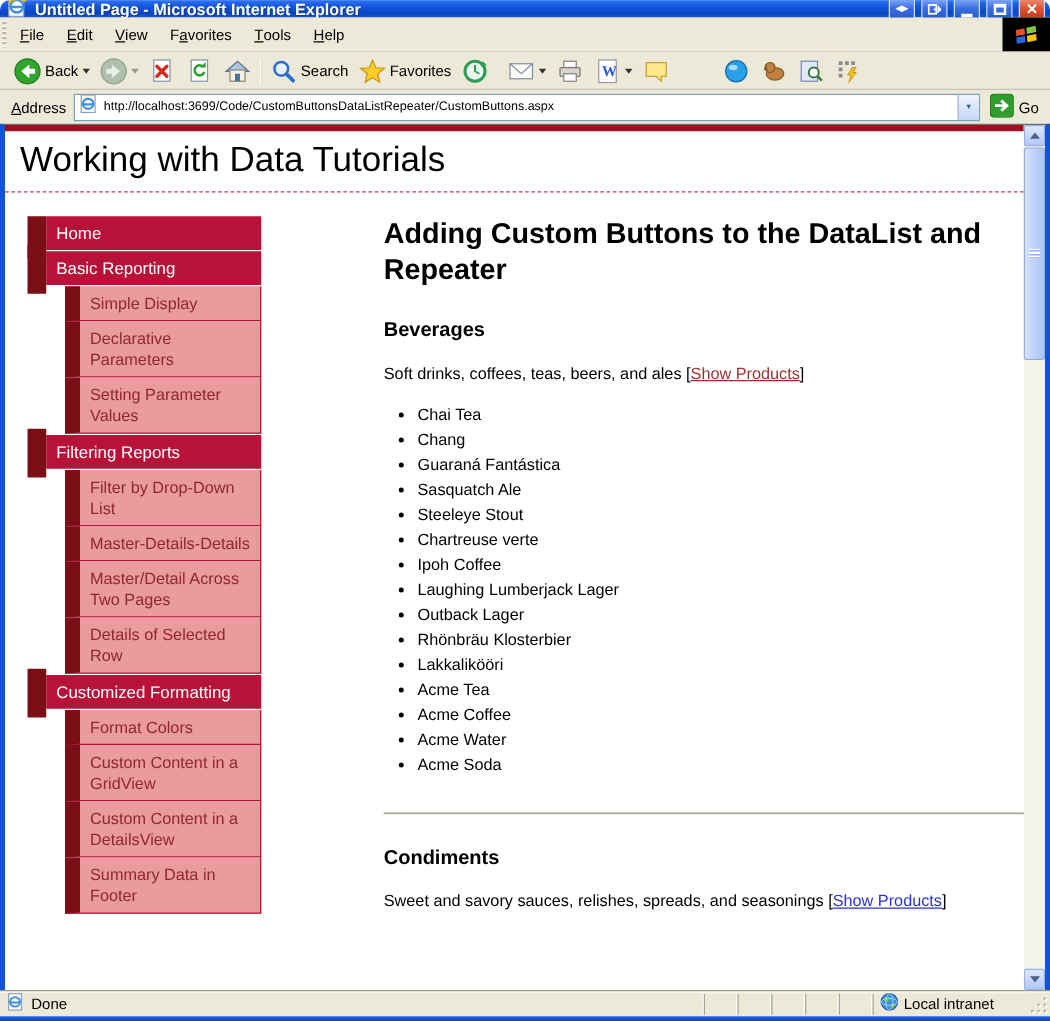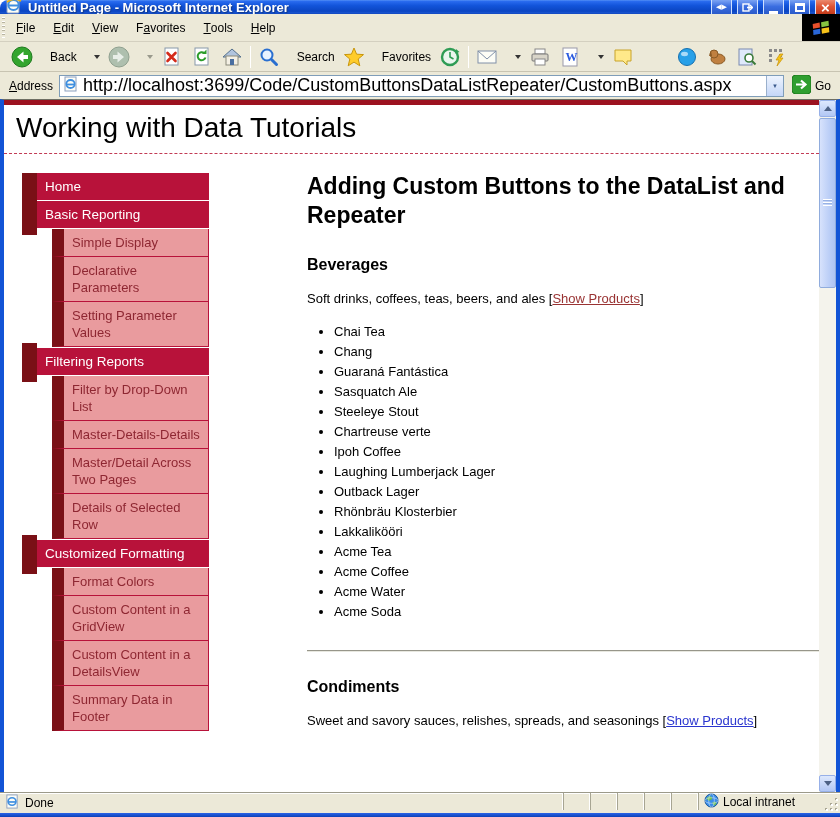--- a/index.html
+++ b/index.html
@@ -23,32 +23,32 @@
   
   .menubar { height:28px; background:#ece9d8; display:flex; align-items:stretch; border-bottom:1px solid #d4d0c0; }
   .grip { width:5px; margin:3px 2px 3px 2px;
     background:repeating-linear-gradient(180deg,#fff 0 1px,#b8b4a0 1px 2px, transparent 2px 4px); width:3px; }
   .menu-item { padding:0 9px; font-size:12px; display:flex; align-items:center; color:#000; }
   .menu-item u { text-decoration:underline; }
   .throbber { margin-left:auto; width:38px; background:#000; display:flex; align-items:center; justify-content:center; }
 
   
   .toolbar { height:30px; background:#ece9d8; display:flex; align-items:center; border-bottom:1px solid #c8c4b2; padding-right:4px; }
-  .tbtn { display:flex; align-items:center; gap:17px; padding:2px 4px; font-size:12px; color:#000; }
+  .tbtn { display:flex; align-items:center; gap:3px; padding:2px 4px; font-size:12px; color:#000; }
   .tbtn svg { display:block; }
   .dd { width:0; height:0; border:3px solid transparent; border-top:4px solid #333; margin-top:4px; }
   .dd.dis { border-top-color:#9a9a8c; }
   .sep { width:1px; height:22px; background:#aca899; border-right:1px solid #fff; margin:0 3px; }
   .tb-gap { width:34px; }
 
   
   .addressbar { height:27px; background:#ece9d8; display:flex; align-items:center; padding-right:3px; }
   .addr-label { font-size:12px; padding:0 6px 0 2px; }
   .addr-field { flex:1; height:22px; background:#fff; border:1px solid #7f9db9; display:flex; align-items:center; padding-left:3px; }
-  .addr-url { flex:1; font-size:18px; padding-left:4px; white-space:nowrap; overflow:hidden; }
+  .addr-url { flex:1; font-size:10px; padding-left:4px; white-space:nowrap; overflow:hidden; }
   .addr-combo { width:17px; height:20px; background:linear-gradient(180deg,#eef4fe,#c4d6f8); border-left:1px solid #9ab0cc;
     display:flex; align-items:center; justify-content:center; color:#3a5a8c; font-size:6px; }
   .go-btn { display:flex; align-items:center; gap:4px; padding:0 6px 0 8px; font-size:12px; }
 
   
   .viewport { flex:1; display:flex; border-left:4px solid #1254d6; border-right:4px solid #1254d6;
     border-top:1px solid #6f6f64; overflow:hidden; }
   .page { flex:1; background:#fff; overflow:hidden; position:relative; }
   .topband { height:5px; background:#9c1220; }
   .site-title { font-size:28px; color:#000; padding:7px 12px 9px 12px; letter-spacing:0; }
@@ -81,21 +81,21 @@
   .tri-up { width:0; height:0; border:4px solid transparent; border-bottom:5px solid #4d6185; margin-top:-4px; }
   .tri-down { width:0; height:0; border:4px solid transparent; border-top:5px solid #4d6185; margin-bottom:-4px; }
   .sb-thumb { height:170px; flex:none; margin:1px 0; background:linear-gradient(90deg,#d7e2fc,#bccff7 60%,#aec4f2); border:1px solid #90acdd;
     border-radius:2px; position:relative; }
   .sb-thumb::after { content:""; position:absolute; left:3px; right:3px; top:50%; margin-top:-4px; height:7px;
     background:repeating-linear-gradient(180deg,#fff 0 1px,#98b2e4 1px 2px,transparent 2px 3px); }
   .sb-track { flex:1; }
 
   
   .statusbar { height:21px; background:#ece9d8; border-top:1px solid #9c9a8a; box-shadow:inset 0 1px 0 #fff;
-    display:flex; font-size:12px; }
+    display:flex; align-items:center; font-size:12px; }
   .sb-done { flex:1; display:flex; align-items:center; gap:5px; padding-left:5px; }
   .sb-panel { width:27px; height:17px; border-left:1px solid #a7a593; box-shadow:-1px 0 0 #fff; }
   .sb-zone { width:126px; height:17px; border-left:1px solid #a7a593; box-shadow:-1px 0 0 #fff;
     display:flex; align-items:center; gap:4px; padding-left:5px; }
   .sb-grip { width:16px; height:21px; }
   .bottomedge { height:4px; background:linear-gradient(180deg,#2a63e8,#0b41b8); }
 </style>
 </head>
 <body>
 

